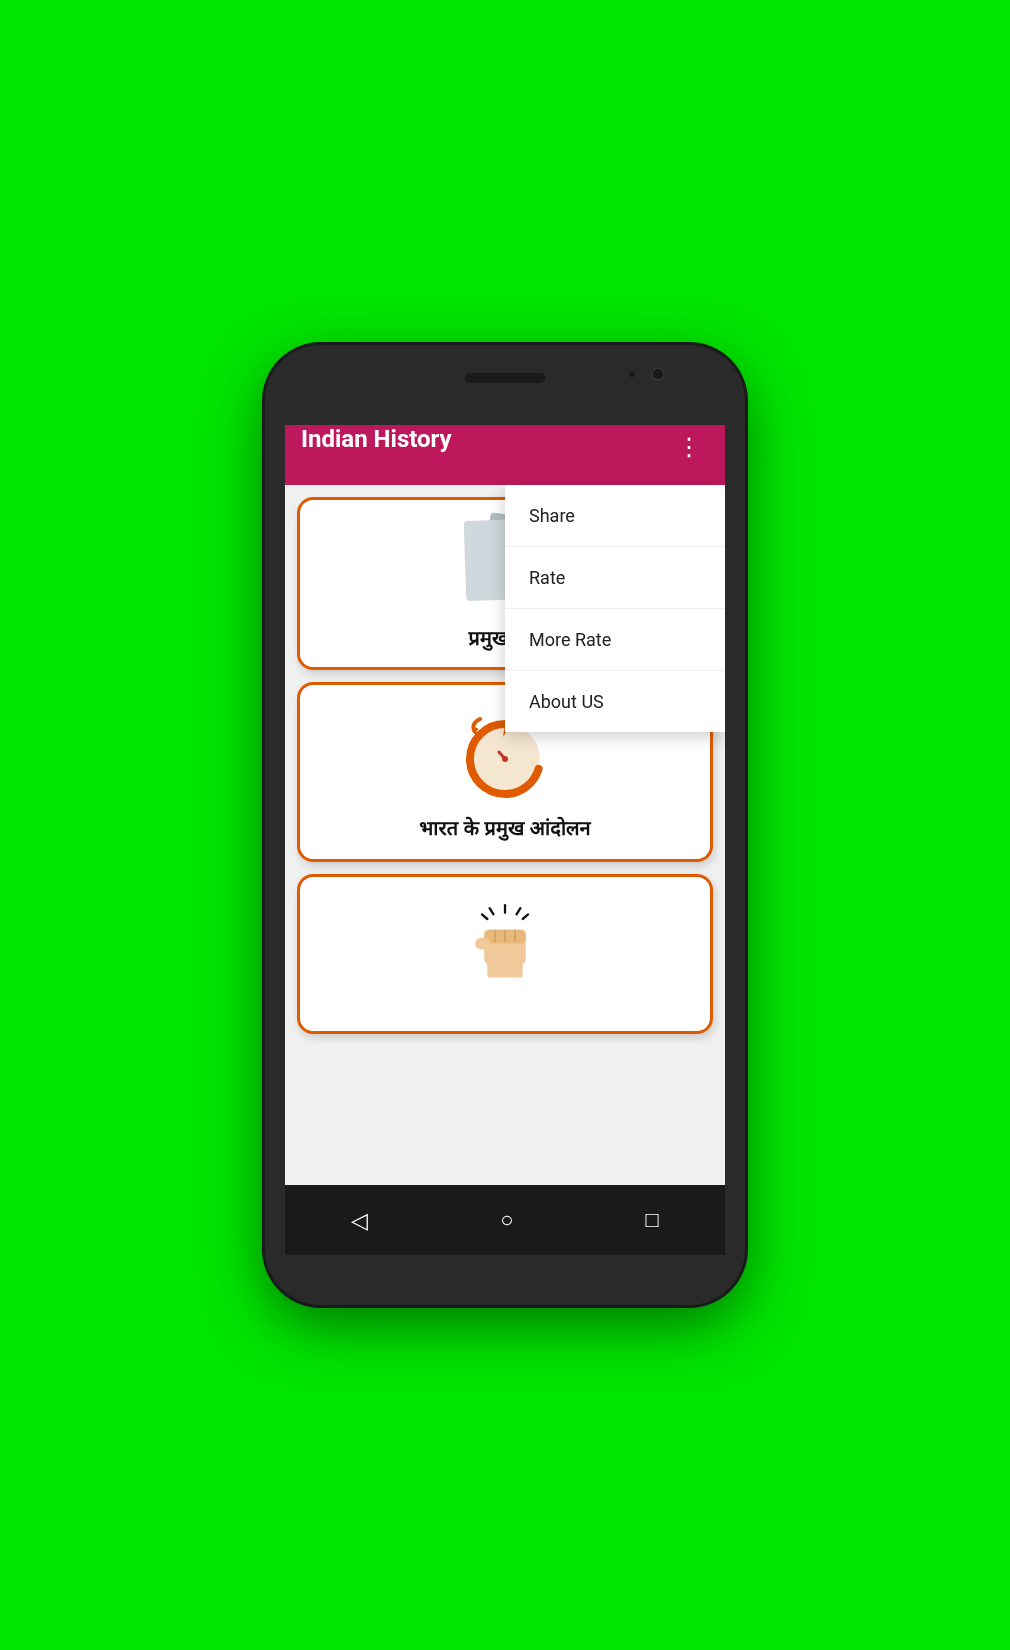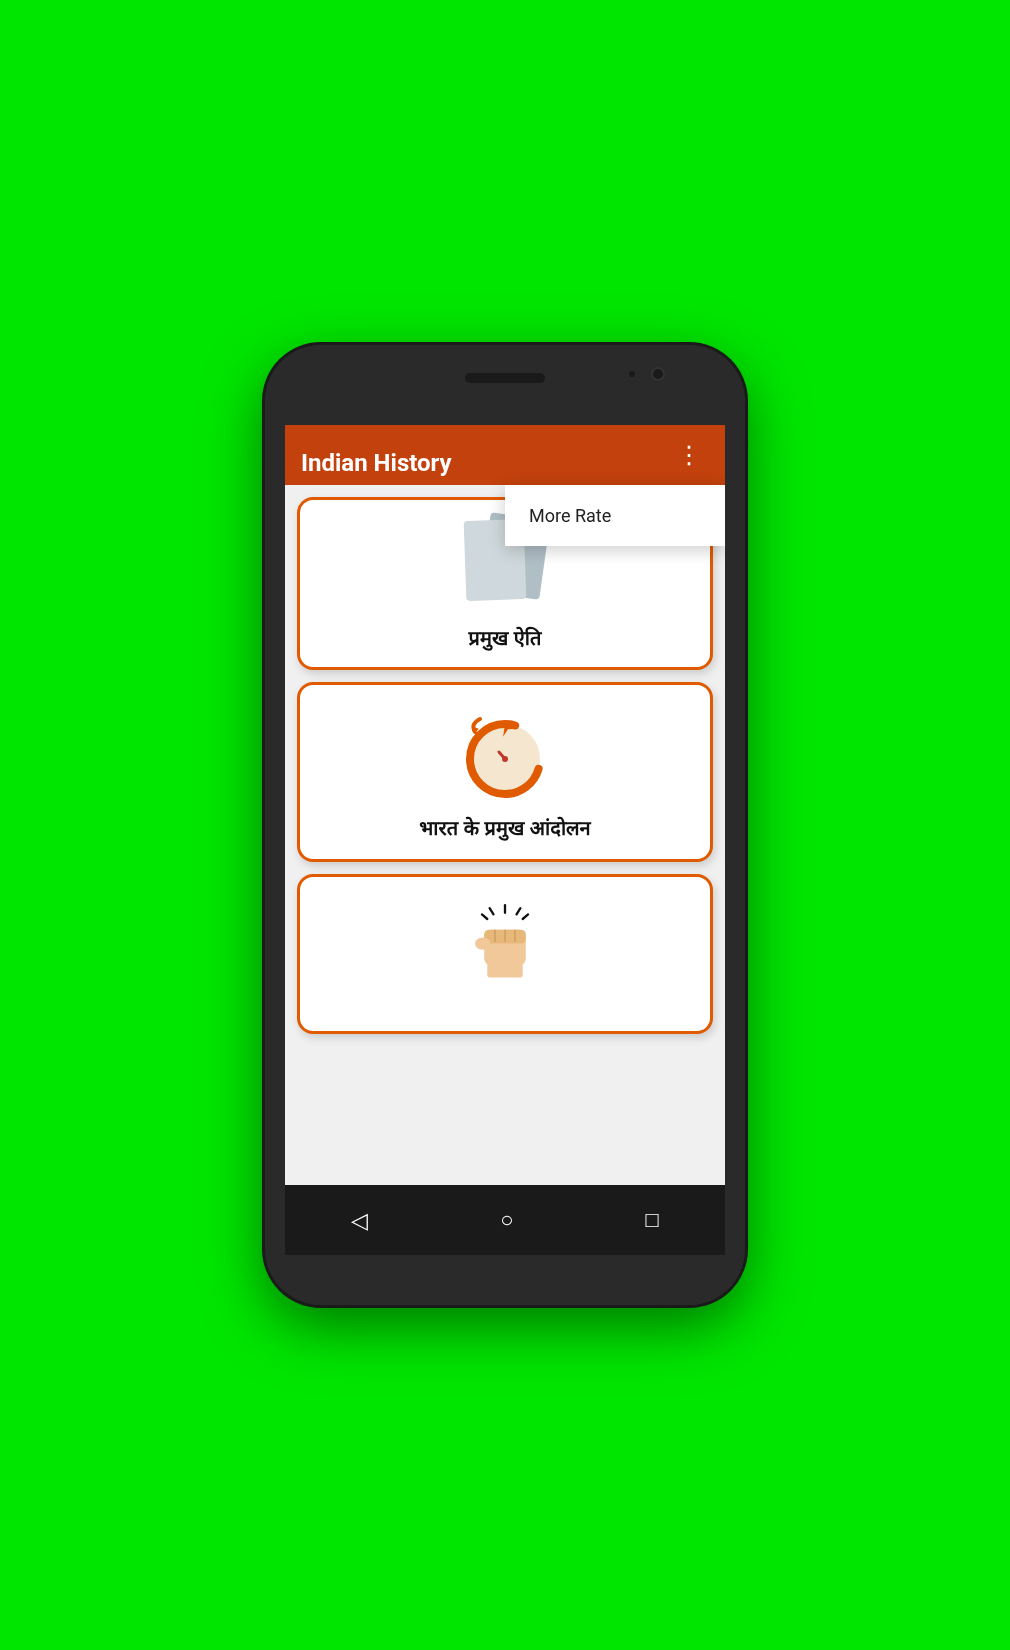--- a/index.html
+++ b/index.html
@@ -87,25 +87,25 @@
       flex: 1;
       background: #f5f5f5;
       overflow: hidden;
       position: relative;
       display: flex;
       flex-direction: column;
     }
 
     
     .app-bar {
-      background: #c2410c;
+      background: #be185d;
       height: 60px;
       display: flex;
-      align-items: flex-end;
-      padding: 8px 16px;
+      align-items: flex-start;
+      padding: 0 16px;
       flex-shrink: 0;
       position: relative;
       z-index: 5;
     }
 
     .app-title {
       color: white;
       font-size: 24px;
       font-weight: bold;
       flex: 1;
@@ -269,21 +269,24 @@
       <div class="front-camera"></div>
     </div>
 
     <div class="phone-screen">
 
       <div class="app-bar">
         <span class="app-title">Indian History</span>
         <span class="more-icon">⋮</span>
 
         <div class="dropdown-menu">
+          <div class="dropdown-item">Share</div>
+          <div class="dropdown-item">Rate</div>
           <div class="dropdown-item">More Rate</div>
+          <div class="dropdown-item">About US</div>
         </div>
       </div>
 
       <div class="content-area">
 
         <div class="card first-card-partial">
           <div class="card-icon-area">
             <div class="pages-icon">
               <div class="page-back"></div>
               <div class="page-front"></div>

